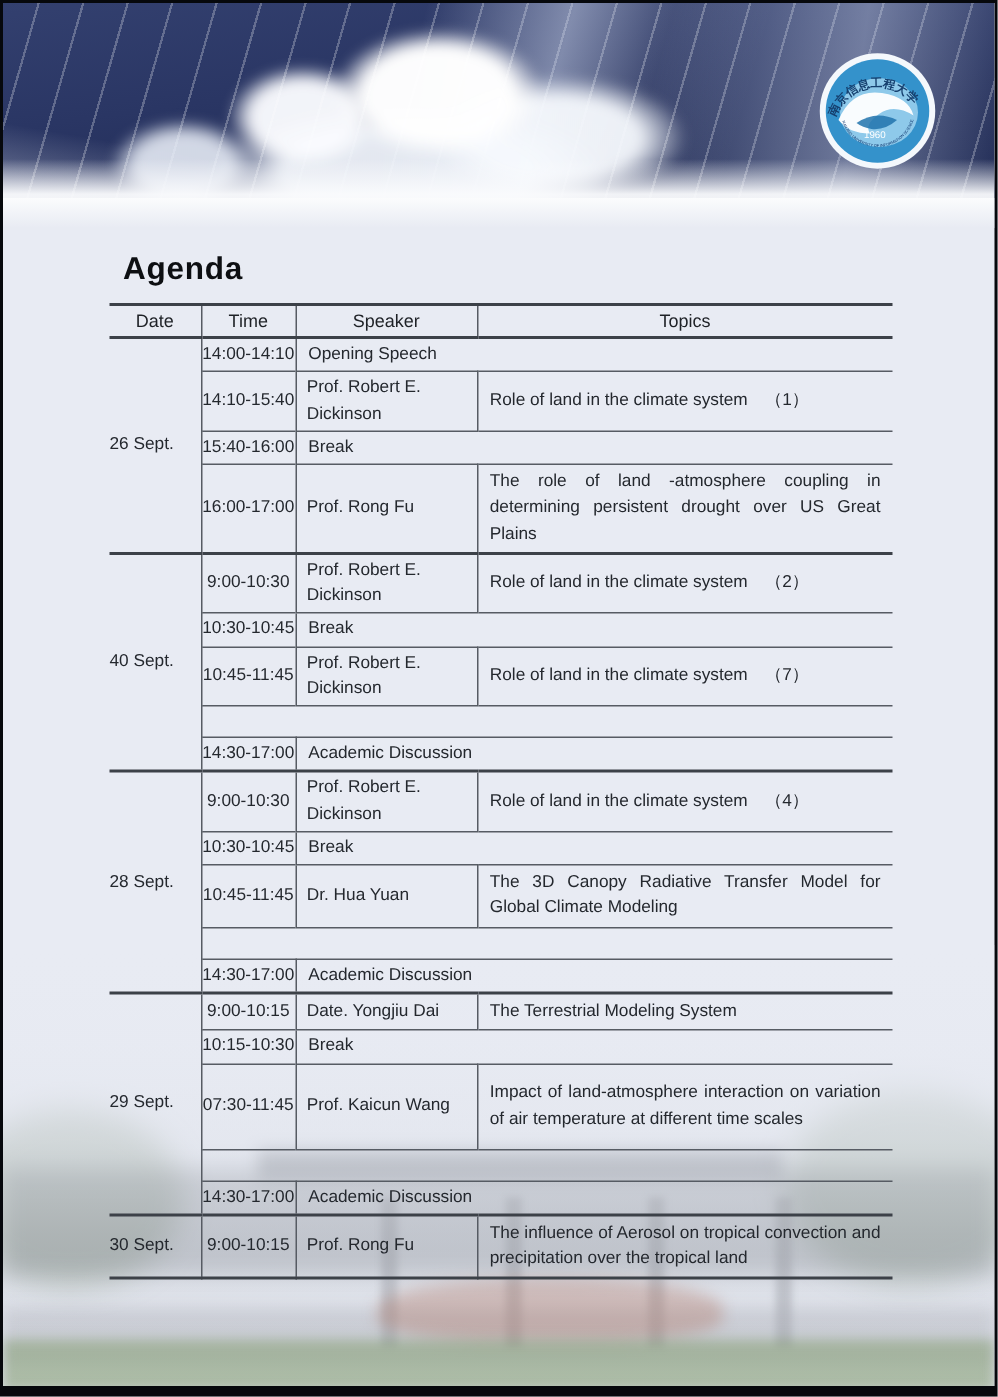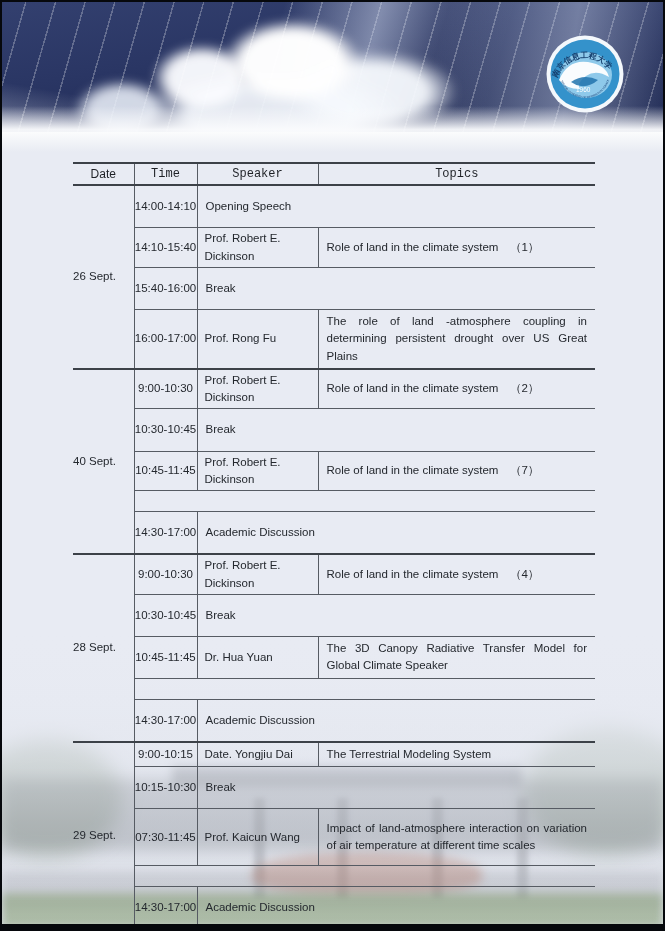--- a/index.html
+++ b/index.html
@@ -68,31 +68,31 @@
 
   table.agenda{
     border-collapse:collapse; table-layout:fixed; width:522px;
     margin:10px 0 0 71px; background:transparent;
     border-top:2px solid #3c4148; border-bottom:2px solid #3c4148;
   }
   .agenda th{
     height:22px; font-weight:400; font-size:12px; color:#1e2126;
     border-bottom:2px solid #3c4148; 
   }
-  .agenda th + th{ border-left:1px solid #565b63;font-family:Liberation Mono, monospace; }
+  .agenda th + th{ border-left:1px solid #565b63; }
   .agenda td{
     border-top:1px solid #565b63; font-size:11.5px; color:#24282e;
     vertical-align:middle; line-height:1.5;margin-left:16px;
   }
   .agenda tr.day-start td{ border-top:2px solid #3c4148; }
   .date-cell   { border-right:1px solid #565b63; font-size:12px; }
   .time-cell   { text-align:center; border-right:1px solid #565b63; white-space:nowrap; }
   .speaker-cell{ padding:2px 7px; border-right:1px solid #565b63; }
   .topic-cell  { padding:3px 8px; text-align:justify; }
-  .event-cell  { padding:12px 8px; }
+  .event-cell  { padding:2px 8px; }
 </style>
 </head>
 <body>
 
 <div class="poster">
 
   <div class="banner">
     <div class="streaks"></div>
     <div class="clouds"></div>
     <div class="logo">
@@ -129,20 +129,21 @@
     <div class="ph pillar" style="left:430px"></div>
     <div class="ph pillar" style="left:515px"></div>
     <div class="ph ph-road"></div>
     <div class="ph ph-stone"></div>
     <div class="ph ph-lawn"></div>
     <div class="ph ph-fade"></div>
   </div>
 
   <div class="content">
 
+    <div class="agenda-heading">Agenda</div>
 
     <table class="agenda">
       <colgroup>
         <col style="width:61px">
           <col style="width:63px">
           <col style="width:121px">
           <col style="width:277px">
       </colgroup>
       <thead>
         <tr>
@@ -200,21 +201,21 @@
             <td class="speaker-cell">Prof. Robert E. Dickinson</td>
             <td class="topic-cell">Role of land in the climate system　（4）</td>
           </tr>
           <tr style="height: 21px;">
             <td class="time-cell">10:30-10:45</td>
             <td class="event-cell" colspan="2">Break</td>
           </tr>
           <tr style="height: 35px;">
             <td class="time-cell">10:45-11:45</td>
             <td class="speaker-cell">Dr. Hua Yuan</td>
-            <td class="topic-cell">The 3D Canopy Radiative Transfer Model for Global Climate Speaker</td>
+            <td class="topic-cell">The 3D Canopy Radiative Transfer Model for Global Climate Modeling</td>
           </tr>
           <tr style="height: 21px;">
             <td class="empty-cell" colspan="3"></td>
           </tr>
           <tr style="height: 23px;">
             <td class="time-cell">14:30-17:00</td>
             <td class="event-cell" colspan="2">Academic Discussion</td>
           </tr>
           <tr class="day-start" style="height: 22px;">
             <td class="date-cell" rowspan="5">29 Sept.</td>

